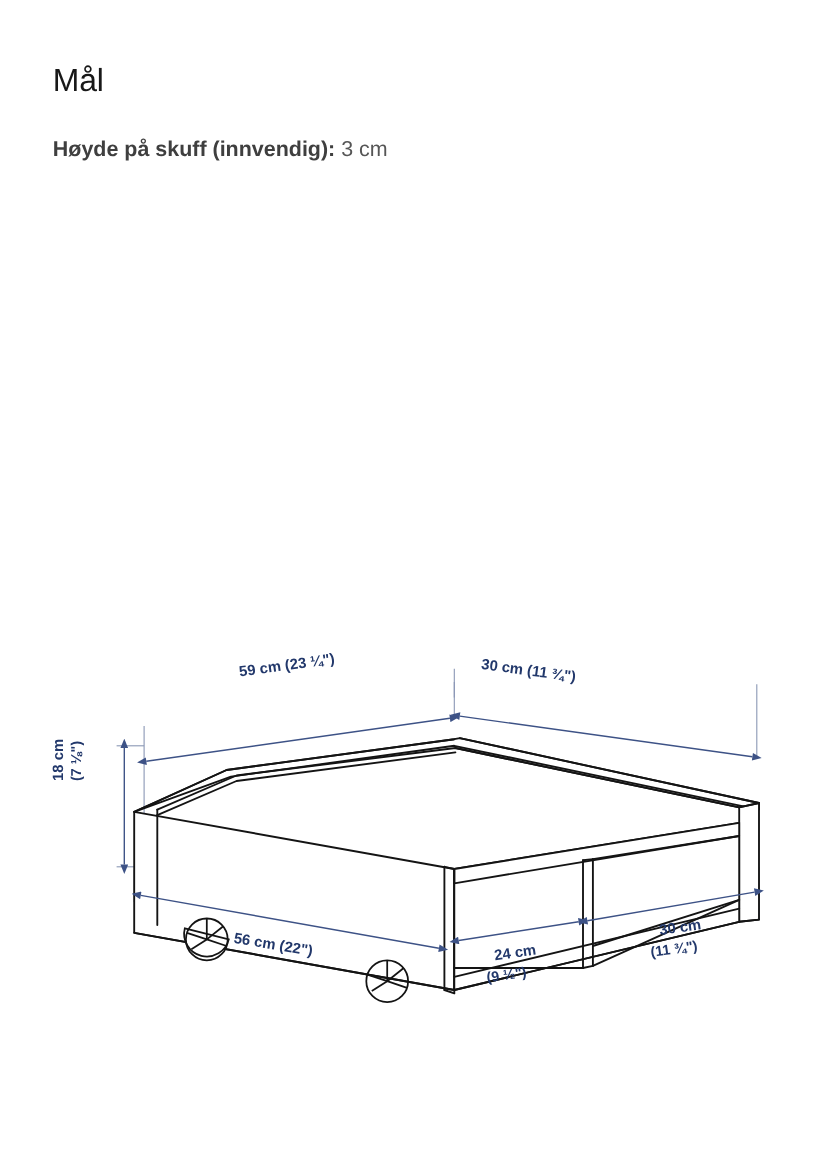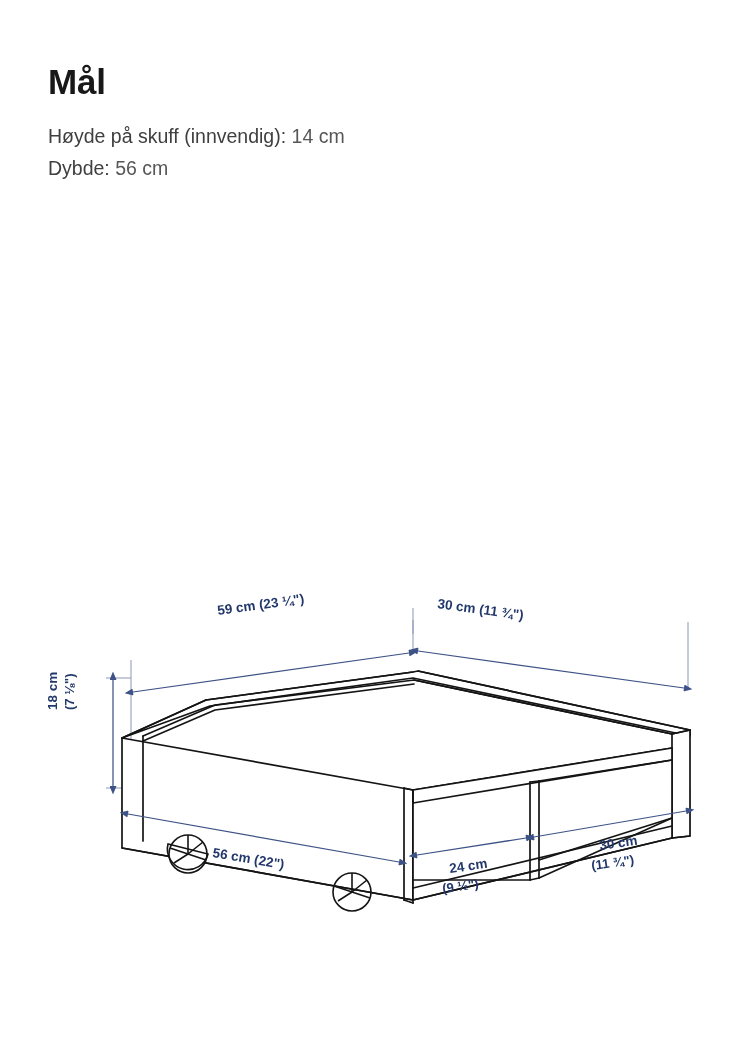--- a/index.html
+++ b/index.html
@@ -21,42 +21,42 @@
     position: absolute;
     inset: 0;
     background: #fff;
   }
 
   
   .section-title {
     position: absolute;
     left: 48px;
     top: 38px;
-    font-size: 35px;
-    font-weight: bold;
+    font-size: 29px;
+    font-weight: normal;
     color: #181818;
     letter-spacing: -0.2px;
     line-height: 1.2;
   }
 
   
   .spec-list {
     position: absolute;
     left: 48px;
     top: 120px;
     width: 660px;
   }
   .spec-row {
     font-size: 19.5px;
     line-height: 32px;
     color: #484848;
     white-space: nowrap;
   }
   .spec-label {
-    font-weight: normal;
+    font-weight: bold;
     color: #3f3f3f;
   }
   .spec-value {
     font-weight: normal;
     color: #565656;
   }
 
   
   .drawing-wrap {
     position: absolute;
@@ -87,25 +87,21 @@
 </head>
 <body>
 
 <div class="page">
 
   <h1 class="section-title">Mål</h1>
 
   <div class="spec-list">
     <div class="spec-row">
       <span class="spec-label">Høyde på skuff (innvendig):</span>
-      <span class="spec-value">14 cm</span>
-    </div>
-    <div class="spec-row">
-      <span class="spec-label">Dybde:</span>
-      <span class="spec-value">56 cm</span>
+      <span class="spec-value">3 cm</span>
     </div>
   </div>
 
   <div class="drawing-wrap">
     <svg class="drawing-svg" viewBox="0 0 750 360" xmlns="http://www.w3.org/2000/svg">
 
       <defs>
         <marker id="arrL" markerWidth="9" markerHeight="7" refX="8.5" refY="3.5" orient="auto" markerUnits="userSpaceOnUse">
           <path d="M8.5,0 L8.5,7 L0,3.5 z" fill="#3d5286"></path>
         </marker>

